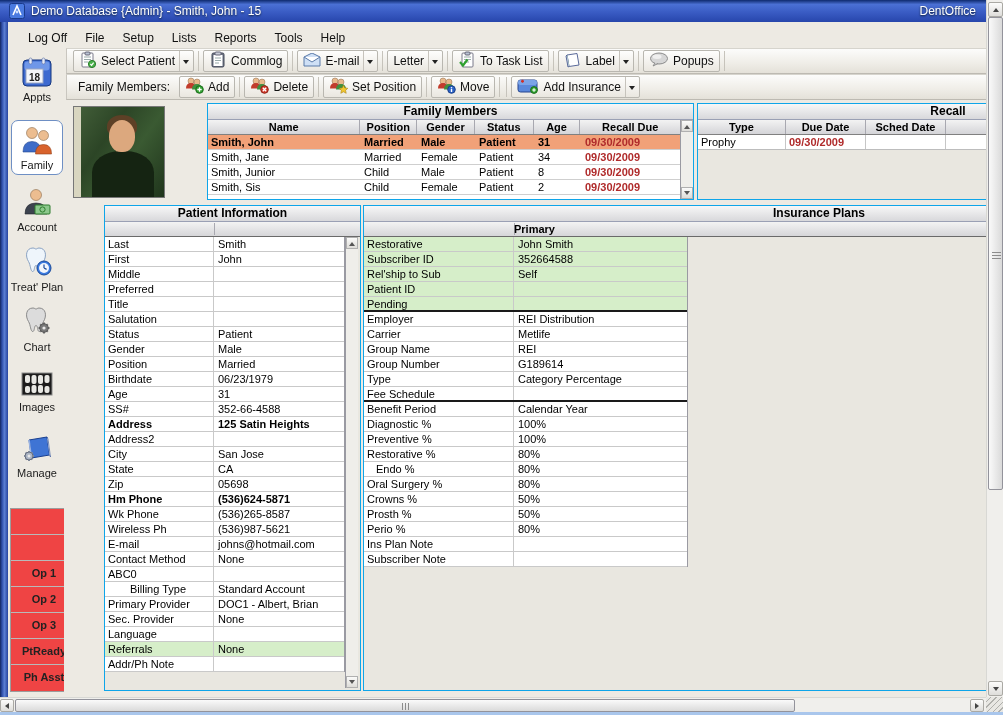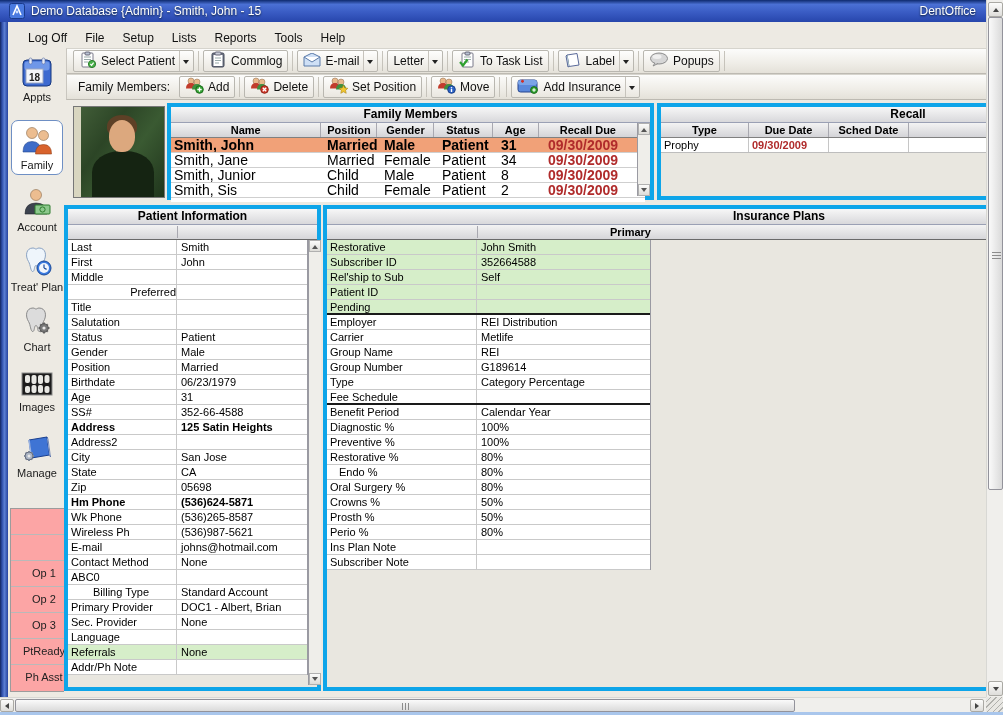--- a/index.html
+++ b/index.html
@@ -34,64 +34,64 @@
   .drop{width:13px;height:20px;margin-right:-4px;border-left:1px solid #c6c3bc;display:flex;align-items:center;justify-content:center;cursor:pointer;}
   .drop i{width:0;height:0;border:3.5px solid transparent;border-top:4.5px solid #222;margin-top:4px;}
   .tsep{width:1px;height:20px;background:#c6c3bb;margin:0 3px;flex:none;}
   .tb-label{font-size:12px;margin:0 8px 0 6px;color:#111;}
 
   
   .sidebar{position:absolute;left:0;top:26px;width:58px;height:649px;padding-left:28px;}
   .mod{position:absolute;left:2px;width:54px;text-align:center;font-size:11px;color:#1a1a1a;cursor:pointer;}
   .mod .mico{display:block;margin:0 auto 1px;}
   .mod.sel{left:3px;width:52px;background:#fff;border:1px solid #6e8fc4;border-radius:7px;padding:5px 0 3px;}
-  .ops{position:absolute;left:2px;top:460px;width:68px;background:#fca5a5;border:1px solid #9c9c9c;}
+  .ops{position:absolute;left:2px;top:460px;width:68px;background:#ef4444;border:1px solid #9c9c9c;font-weight:bold;}
   .op-row{height:26px;border-bottom:1px solid #b9b9b9;font-size:11px;line-height:25px;text-align:center;color:#222;cursor:pointer;}
   .op-row:last-child{border-bottom:none;}
 
   
   .content-clip{position:absolute;left:56px;top:78px;width:922px;height:597px;overflow:hidden;background:#edeae3;}
-  .group{position:absolute;border:4px solid #0ea5e9;background:#e9e7e0;}
+  .group{position:absolute;border:1px solid #0ea5e9;background:#e9e7e0;margin-left:40px;}
   .ghead{height:16px;background:linear-gradient(#f7f7f7,#d8d8db);border-bottom:1px solid #9aa0b4;
     text-align:center;font-weight:bold;font-size:12px;line-height:15px;color:#000;}
   .colhead{position:absolute;left:0;top:16px;height:15px;display:flex;font-weight:bold;font-size:11px;
     background:linear-gradient(#f3f3f3,#d4d4d8);border-bottom:1px solid #808080;}
   .colhead>div{border-right:1px solid #a8a8b0;text-align:center;line-height:14px;overflow:hidden;}
 
   
   .photo{position:absolute;left:9px;top:6px;width:92px;height:92px;overflow:hidden;border:1px solid #777;
     background:linear-gradient(125deg,#44603a 0,#2c4526 35%,#3a5a32 60%,#20351c 100%);}
   .ph-strip{position:absolute;left:0;top:0;width:7px;height:92px;background:#d9d6c0;}
   .ph-hair{position:absolute;left:33px;top:8px;width:30px;height:22px;border-radius:50% 50% 40% 40%;background:#5d4026;}
   .ph-head{position:absolute;left:35px;top:13px;width:26px;height:32px;border-radius:50% 50% 46% 46%;background:#dca87e;}
   .ph-body{position:absolute;left:18px;top:44px;width:62px;height:48px;border-radius:45% 45% 0 0;background:#152412;}
   .ph-neck{position:absolute;left:42px;top:41px;width:12px;height:9px;background:#cf9a70;}
 
   
   .fam-rows{position:absolute;left:0;top:31px;width:474px;height:64px;background:#fff;}
-  .fam-row{display:flex;height:15px;border-bottom:1px solid #cfcfcf;font-size:14px;line-height:14px;background:#fff;cursor:pointer;}
+  .fam-row{display:flex;height:15px;border-bottom:1px solid #cfcfcf;font-size:11px;line-height:14px;background:#fff;cursor:pointer;}
   .fam-row.sel{background:var(--sel);font-weight:bold;}
   .fc{padding-left:3px;white-space:nowrap;overflow:hidden;flex:none;}
   .red{color:var(--red);font-weight:bold;}
 
   
   .mscroll{position:absolute;width:13px;background:#efeeea;border-left:1px solid #9a9aa2;}
   .msbtn{height:12px;background:linear-gradient(#fbfbfa,#dddcd8);border:1px solid #b0b0b0;display:flex;align-items:center;justify-content:center;cursor:pointer;}
   .tri-up{width:0;height:0;border:3px solid transparent;border-bottom:4px solid #555;margin-bottom:2px;}
   .tri-dn{width:0;height:0;border:3px solid transparent;border-top:4px solid #555;margin-top:2px;}
   .msbot{position:absolute;bottom:0;left:0;right:0;}
 
   
   .rc-row{position:absolute;left:0;top:31px;height:15px;display:flex;font-size:11px;line-height:14px;background:#fff;border-bottom:1px solid #bdbdbd;}
   .rc-row>div{border-right:1px solid #c6c6c6;padding-left:3px;flex:none;}
 
   
   .subhead{position:absolute;left:0;right:0;top:16px;height:15px;background:linear-gradient(#f3f3f3,#d6d6d9);border-bottom:1px solid #6a6a6a;}
   .subdiv{position:absolute;top:1px;bottom:1px;width:1px;background:#a8a8b0;}
-  .primary-lbl{position:absolute;left:150px;width:174px;top:0;height:15px;text-align:right;font-weight:bold;font-size:11px;line-height:14px;}
+  .primary-lbl{position:absolute;left:150px;width:174px;top:0;height:15px;text-align:left;font-weight:bold;font-size:11px;line-height:14px;}
   .grid-rows{position:absolute;top:31px;left:0;border-right:1px solid #9a9aa2;}
   .pi-row{display:flex;height:15px;background:#fff;border-bottom:1px solid #c9c9c9;font-size:11px;line-height:14px;cursor:pointer;}
   .pi-row.b{font-weight:bold;}
   .pi-row.g{background:var(--green);}
   .pi-row.thick{border-bottom:2px solid #1a1a1a;}
   .pi-l{flex:none;padding-left:3px;border-right:1px solid #c9c9c9;white-space:nowrap;overflow:hidden;}
   .pi-v{flex:1;padding-left:4px;white-space:nowrap;overflow:hidden;}
 
   
   .vscroll{position:absolute;left:986px;top:0;width:17px;height:715px;background:#f0efec;border-left:1px solid #d8d8d4;}
@@ -469,21 +469,21 @@
             </div>
             <div class="pi-row">
               <div class="pi-l" style="width: 109px;">First</div>
               <div class="pi-v">John</div>
             </div>
             <div class="pi-row">
               <div class="pi-l" style="width: 109px;">Middle</div>
               <div class="pi-v"></div>
             </div>
             <div class="pi-row">
-              <div class="pi-l" style="width: 109px; text-align: right;">Preferred</div>
+              <div class="pi-l" style="width: 109px;">Preferred</div>
               <div class="pi-v"></div>
             </div>
             <div class="pi-row">
               <div class="pi-l" style="width: 109px;">Title</div>
               <div class="pi-v"></div>
             </div>
             <div class="pi-row">
               <div class="pi-l" style="width: 109px;">Salutation</div>
               <div class="pi-v"></div>
             </div>

